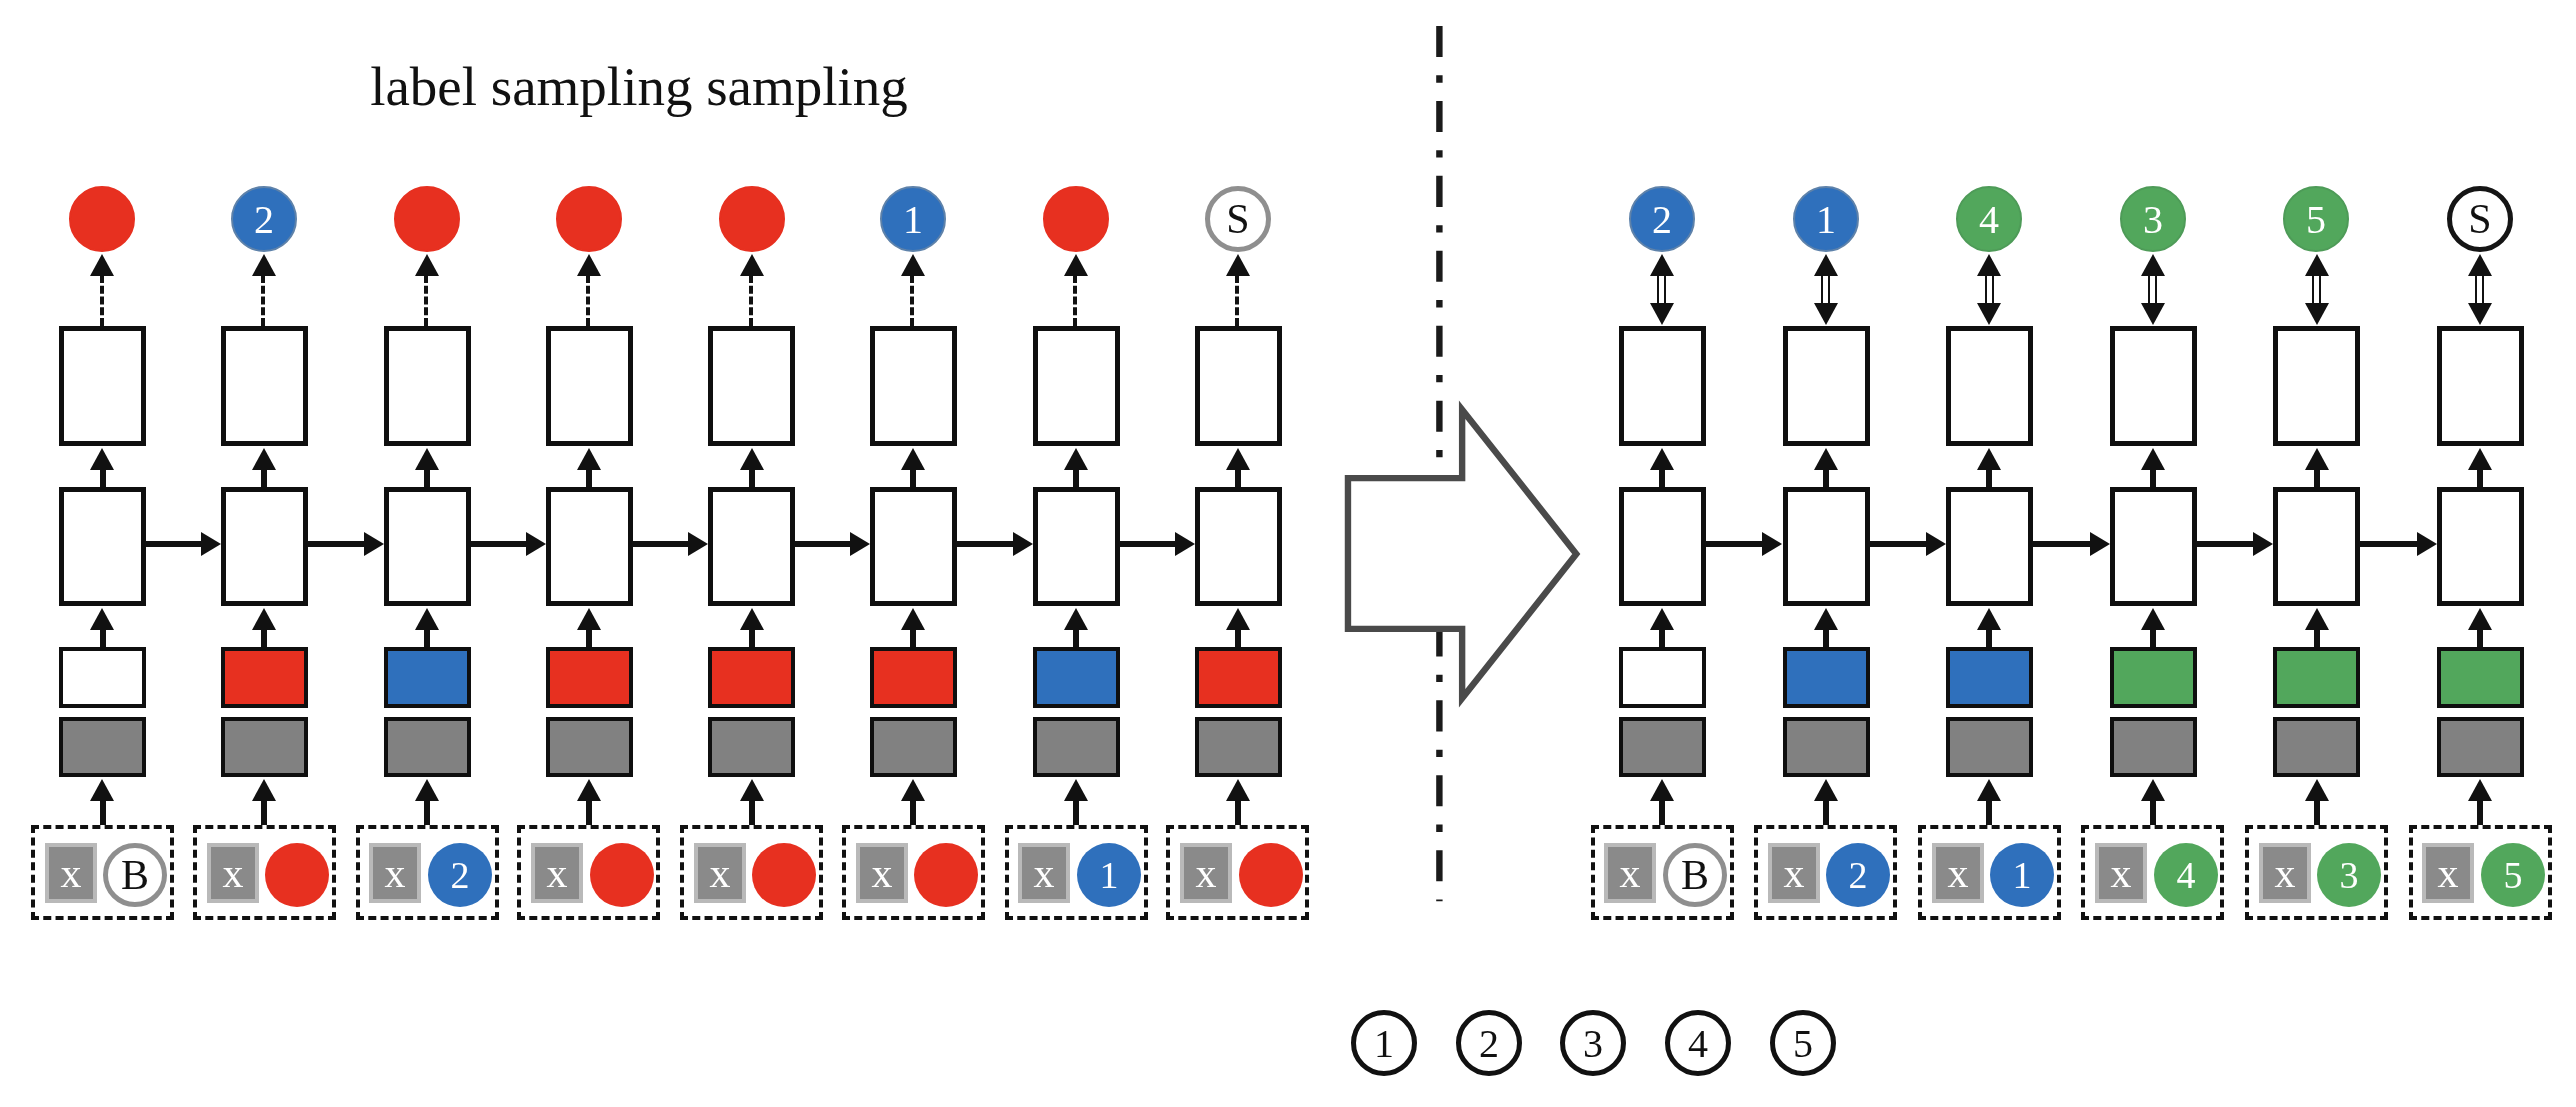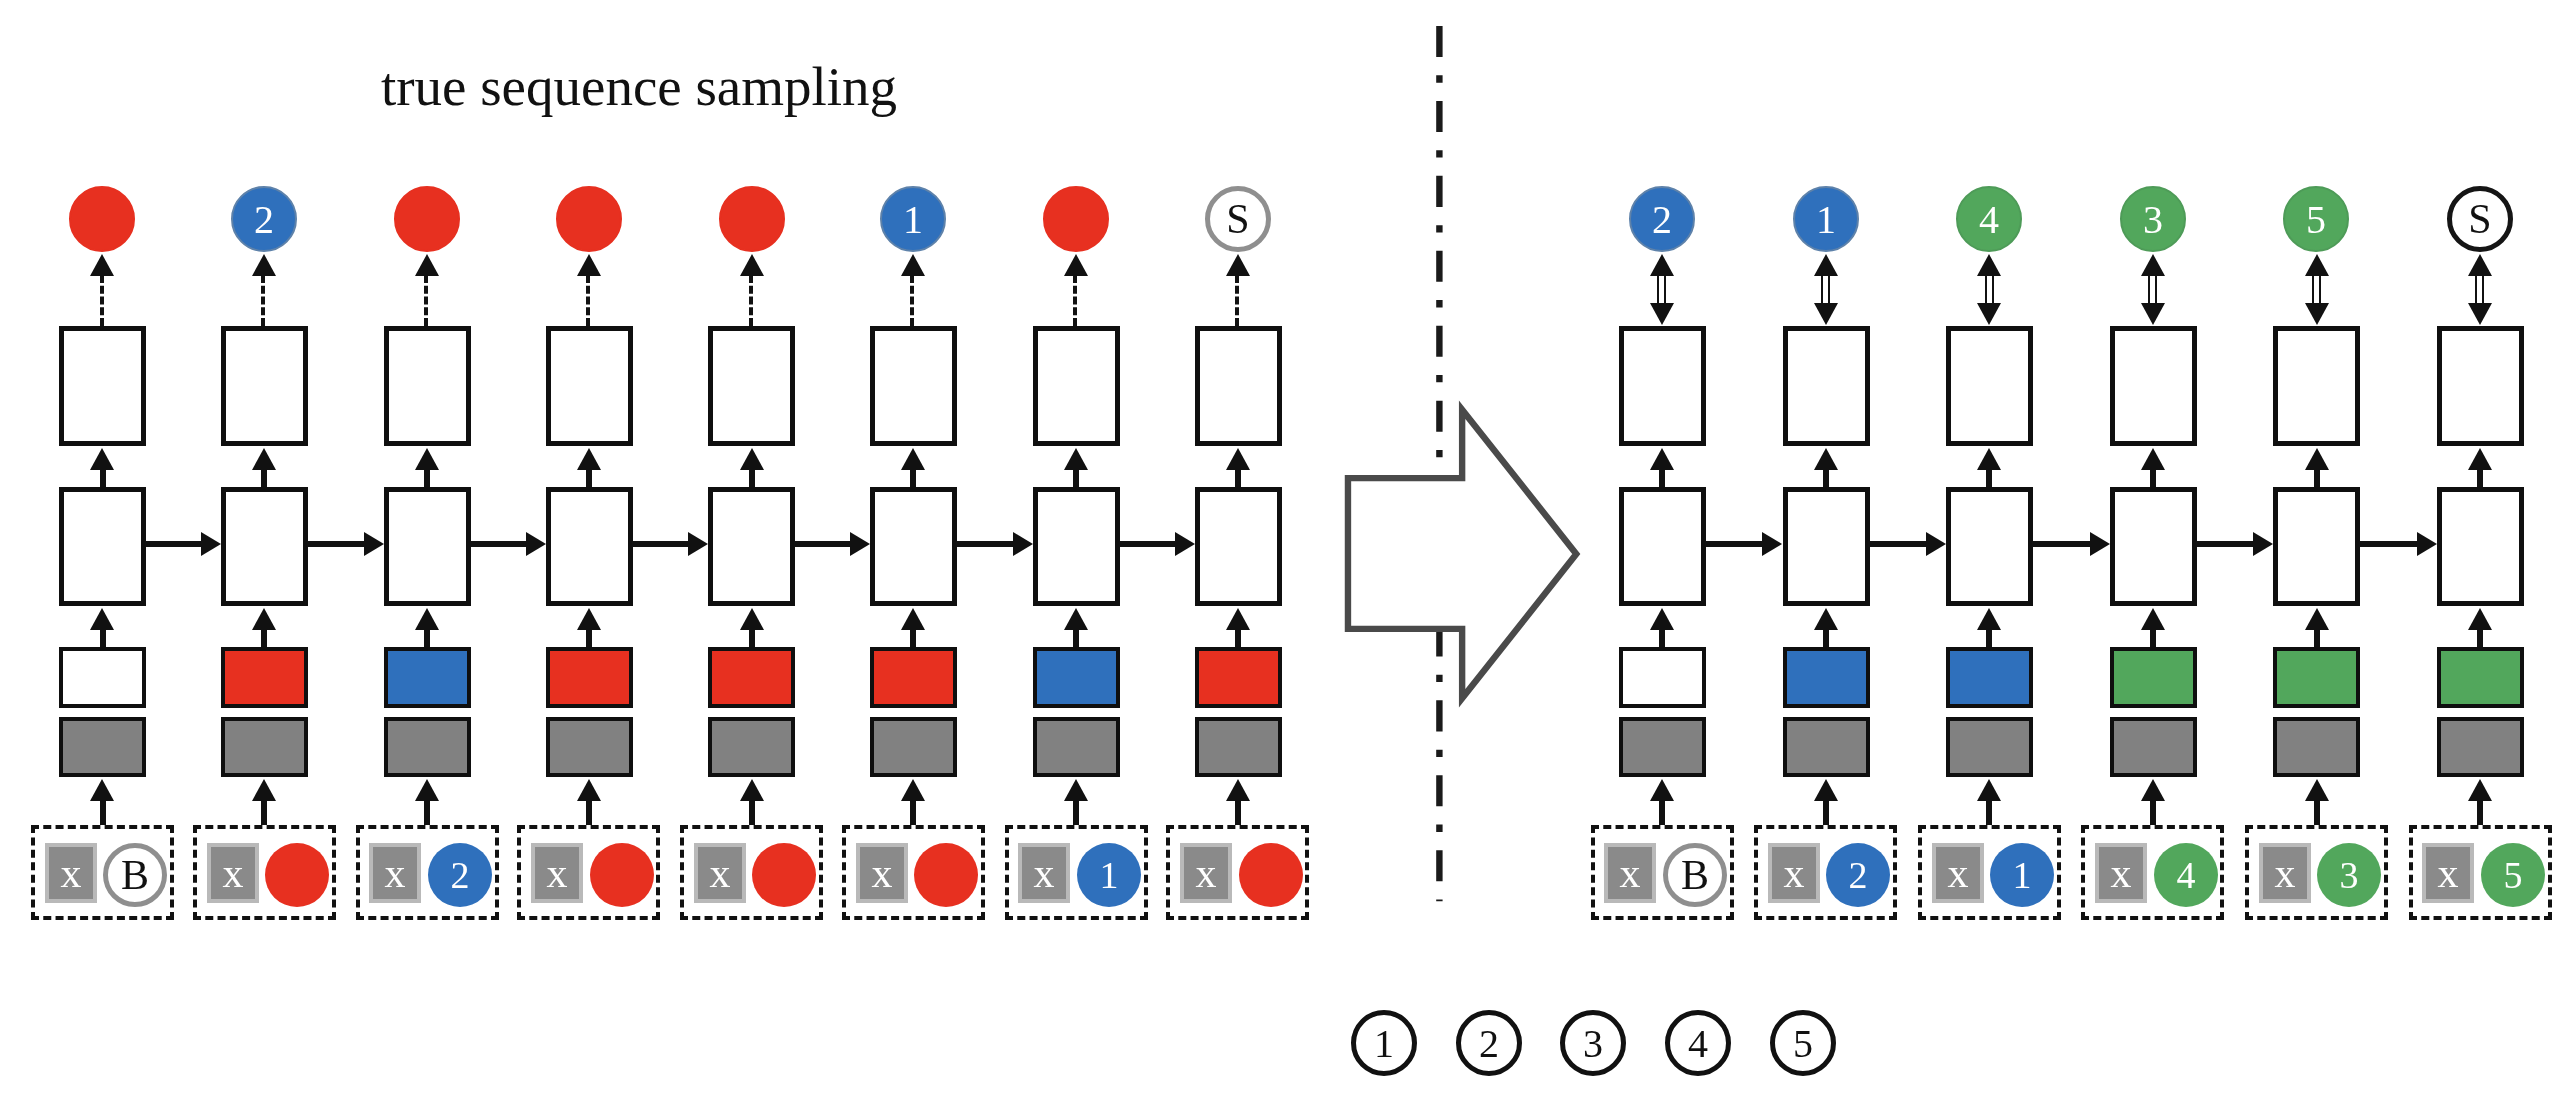--- a/index.html
+++ b/index.html
@@ -12,21 +12,21 @@
   .ah-up{width:0;height:0;border-left:12px solid transparent;border-right:12px solid transparent;border-bottom:22px solid #111;}
   .ah-down{width:0;height:0;border-left:12px solid transparent;border-right:12px solid transparent;border-top:22px solid #111;}
   .ah-right{width:0;height:0;border-top:12px solid transparent;border-bottom:12px solid transparent;border-left:20px solid #111;}
   .title{text-align:center;font-size:55px;white-space:nowrap;}
 </style>
 </head>
 <body>
 
 <div id="canvas">
 
-  <div class="title" style="left:319px;top:59px;width:640px;line-height:55px;">true sequence sampling</div>
+  <div class="title" style="left:319px;top:59px;width:640px;line-height:55px;">label sampling sampling</div>
   <div class="title" style="left:1753px;top:12.8px;width:640px;line-height:75px;">
     <br>
   </div>
 
   <svg style="left:1433px;top:25.6px;" width="12.8" height="879" viewBox="0 0 14 962">
     <line x1="7" y1="0" x2="7" y2="958" stroke="#1a1a1a" stroke-width="7" stroke-dasharray="34 20 8 20"></line>
   </svg>
 
   <svg style="left:1316px;top:384px;" width="274" height="329" viewBox="0 0 300 360">
     <polygon points="35,103 160,103 160,28 285,186 160,344 160,268 35,268" fill="#ffffff" stroke="#4a4a4a" stroke-width="7" stroke-linejoin="miter"></polygon>

